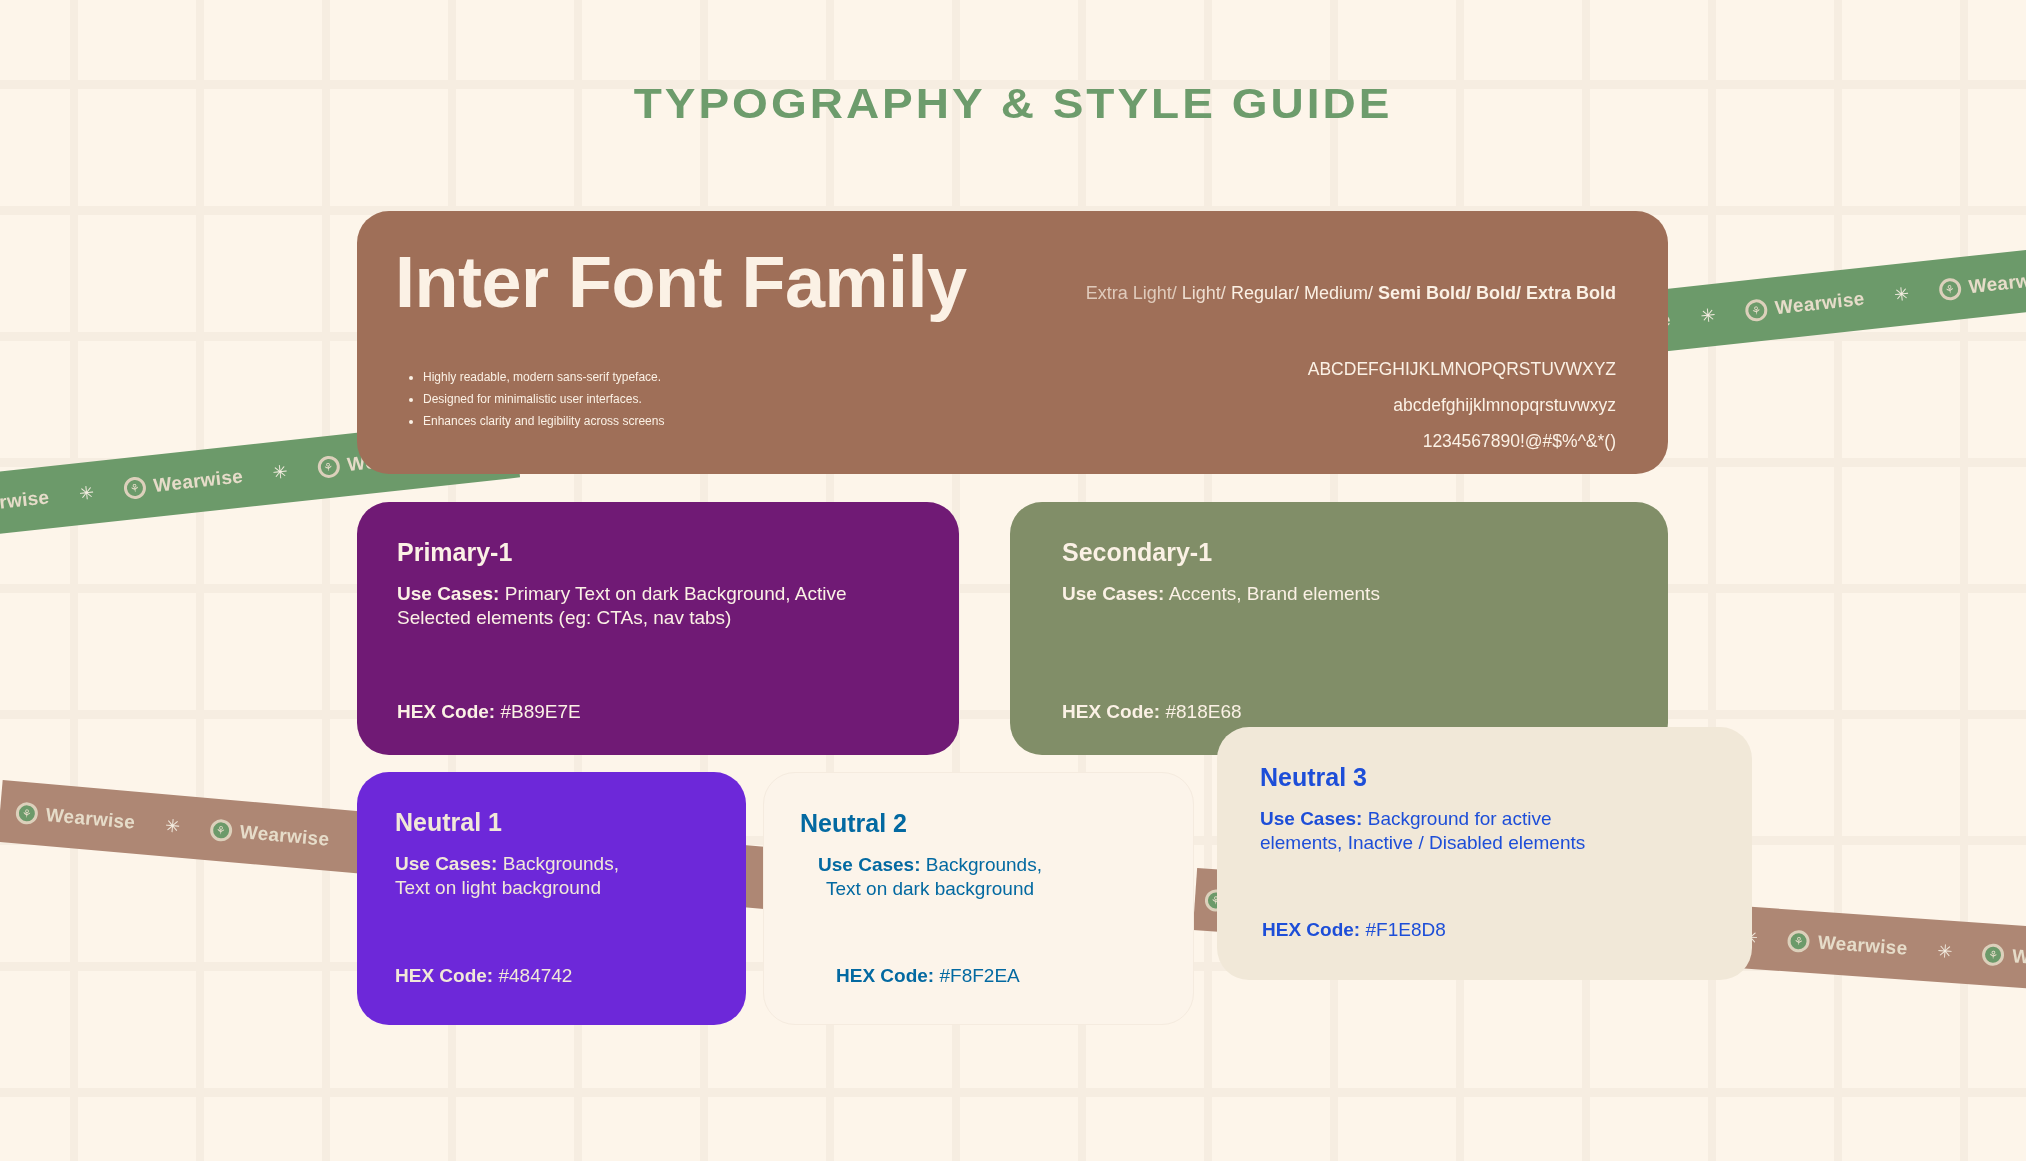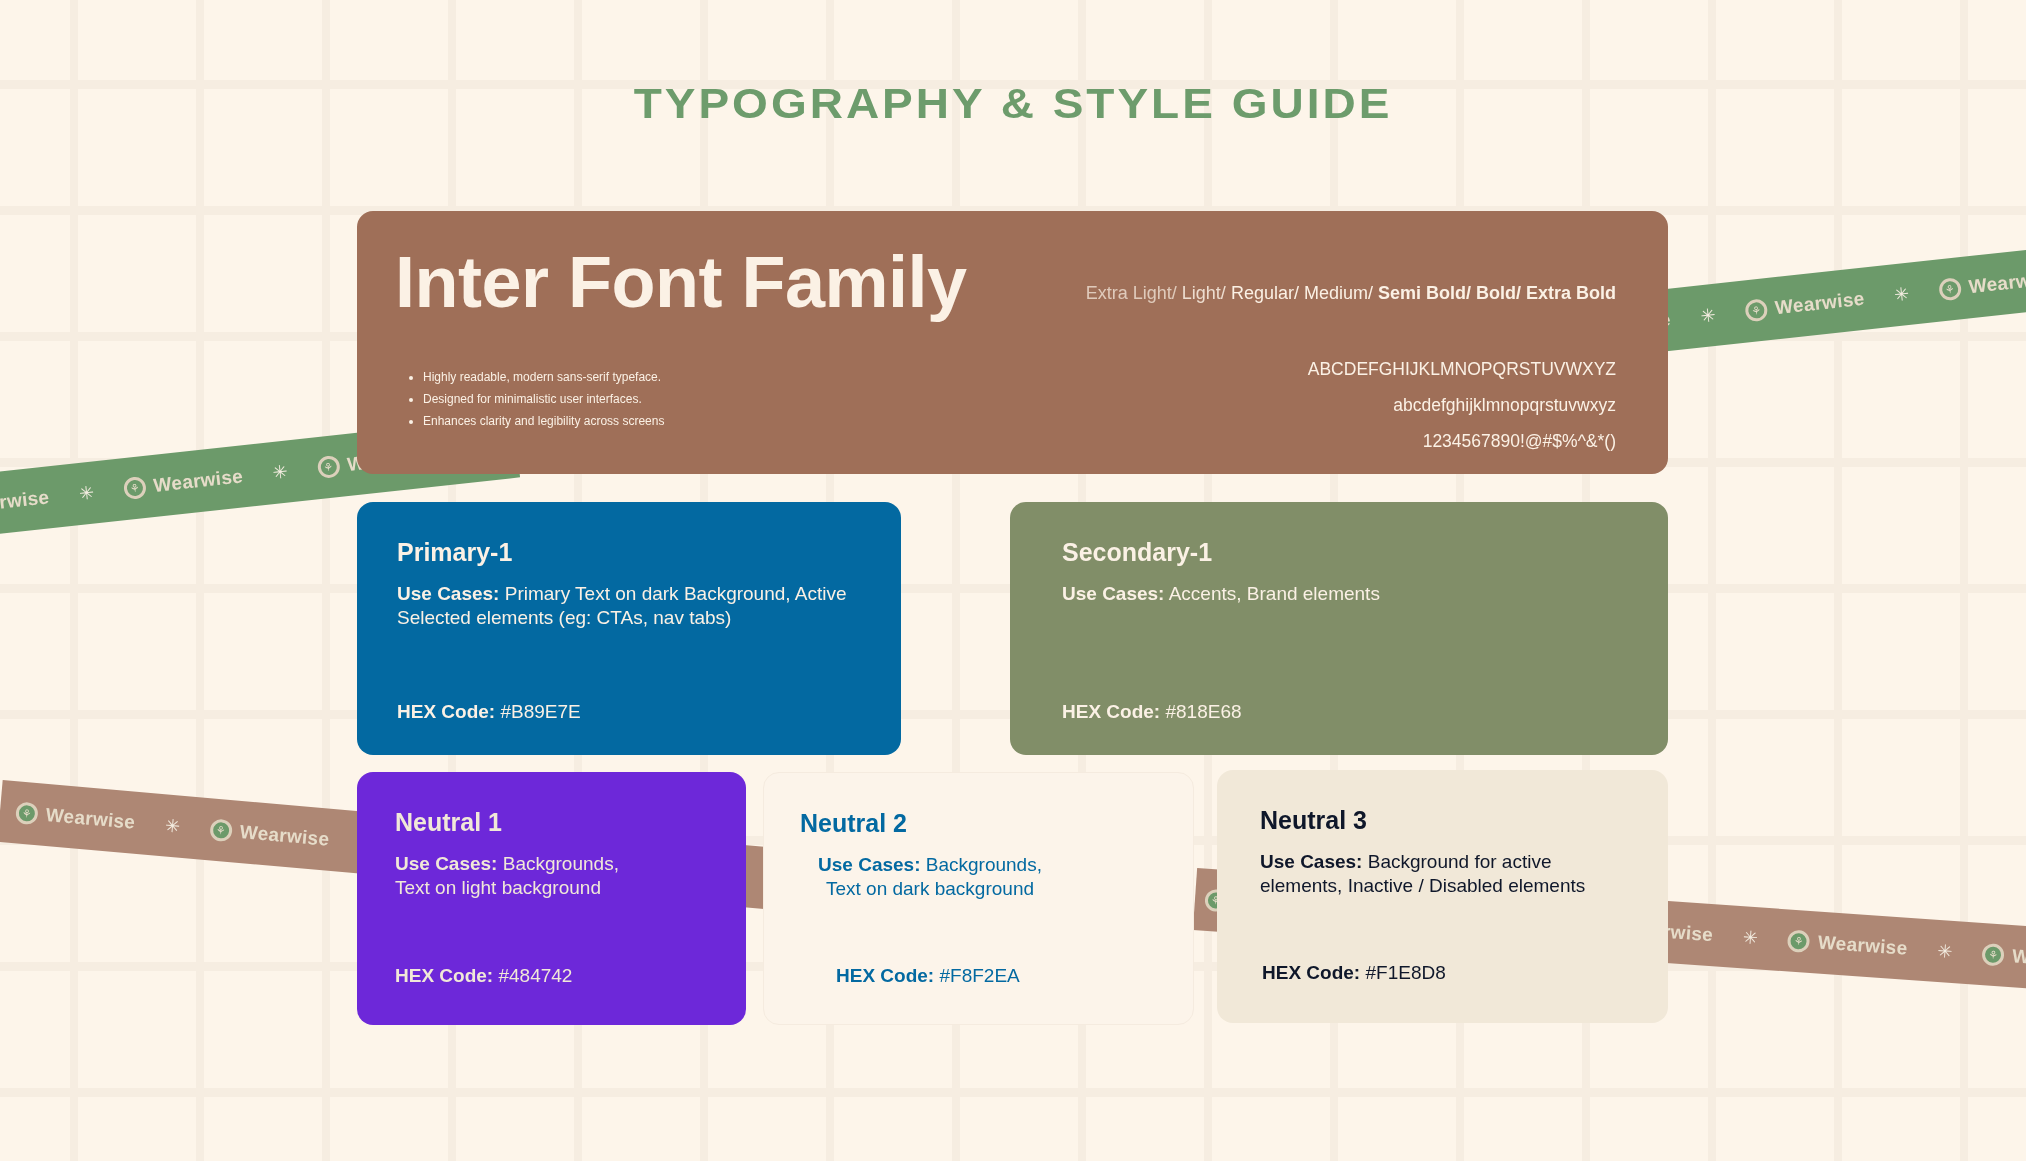--- a/index.html
+++ b/index.html
@@ -33,48 +33,48 @@
   .ribbon.green .logo { background: #6c9a6a; color: #e6dcc9; }
   .ribbon.brown .logo { background: #6c9a6a; color: #e6dcc9; }
   .ribbon .star { font-size: 18px; color: #f3ece0; }
 
   .title {
     position: absolute; top: 76px; left: 0; width: 2026px; text-align: center; z-index: 2;
     color: #6d9c6c; font-size: 46px; font-weight: bold; letter-spacing: 3px;
     transform: scaleY(0.92);
   }
 
-  .card { position: absolute; border-radius: 16px; box-sizing: border-box; z-index: 3; }
+  .card { position: absolute; border-radius: 32px; box-sizing: border-box; z-index: 3; }
   .main-card { left: 357px; top: 211px; width: 1311px; height: 263px; background: #9f6f58; color: #fbf1e5; }
   .main-card .heading { position: absolute; left: 38px; top: 30px; font-size: 72px; font-weight: bold; letter-spacing: -0.5px; }
   .main-card .weights { position: absolute; right: 52px; top: 72px; font-size: 18px; }
   .main-card .weights .w200 { opacity: 0.7; }
   .main-card .weights .w300 { opacity: 0.85; }
   .main-card .weights .b { font-weight: bold; }
   .main-card .bullets { position: absolute; left: 48px; top: 155px; margin: 0; padding-left: 18px; font-size: 12px; line-height: 22px; }
   .main-card .samples { position: absolute; right: 52px; top: 140px; text-align: right; font-size: 17.5px; line-height: 36px; }
 
   .swatch .name { position: absolute; left: 40px; top: 36px; font-size: 25px; font-weight: bold; }
   .swatch .use { position: absolute; left: 40px; top: 80px; font-size: 19px; line-height: 24px; width: 460px; }
   .swatch .use b, .swatch .hex b { font-weight: bold; }
   .swatch .hex { position: absolute; left: 40px; font-size: 19px; }
 
-  .primary { left: 357px; top: 502px; width: 544px; height: 253px; background: #0369a1; color: #fbf1e5; }
+  .primary { left: 357px; top: 502px; width: 602px; height: 253px; background: #701a75; color: #fbf1e5; }
   .primary .hex { top: 199px; text-align: right; }
   .secondary { left: 1010px; top: 502px; width: 658px; height: 253px; background: #818e68; color: #fbf1e5; }
   .secondary .name, .secondary .use, .secondary .hex { left: 52px; }
   .secondary .hex { top: 199px; }
 
   .n1 { left: 357px; top: 772px; width: 389px; height: 253px; background: #6d28d9; color: #f1e8d8; }
   .n1 .name, .n1 .use, .n1 .hex { left: 38px; }
   .n1 .hex { top: 193px; }
   .n2 { left: 763px; top: 772px; width: 431px; height: 253px; background: #fcf4ea; color: #0369a1; border: 1px solid #f5ebdf; text-align: center; }
   .n2 .name, .n2 .use, .n2 .hex { left: 36px; }
   .n2 .hex { top: 192px; margin-left: 36px; }
-  .n3 { left: 1217px; top: 770px; width: 451px; height: 253px; background: #f1e8d8; color: #0f172a; }
+  .n3 { left: 1217px; top: 727px; width: 535px; height: 253px; background: #f1e8d8; color: #1d4ed8; }
   .n3 .name, .n3 .use, .n3 .hex { left: 43px; }
   .n3 .use { width: 340px; }
   .n3 .hex { top: 192px; left: 45px; }
 </style>
 </head>
 <body>
 
 <div class="grid"></div>
 
 <div class="ribbon green" style="left:-40px; top:476px; width:560px; transform: rotate(-6.2deg);">

